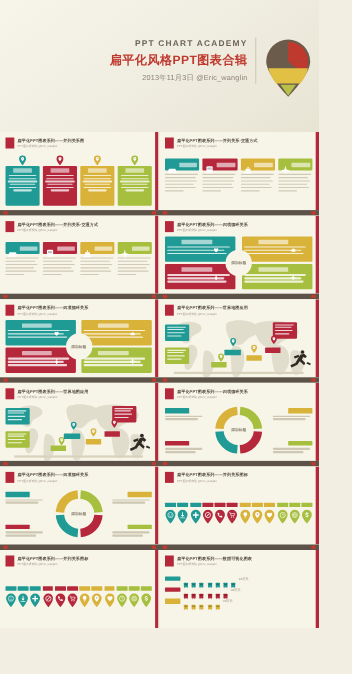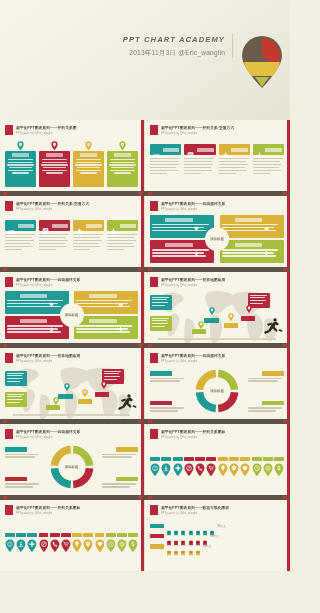--- a/index.html
+++ b/index.html
@@ -16,21 +16,21 @@
     position:relative; width:290px; height:120px;
     background: linear-gradient(145deg,#f7f5ea 0%,#efece0 55%,#e8e4d4 100%);
     overflow:hidden;
   }
   .cover-inner {
     position:absolute; right:6px; top:34px;
     display:flex; align-items:flex-start; gap:7px;
   }
   .cover-text { text-align:right; padding-right:7px; border-right:1px solid #cfc9b4; }
   .cv-t1 { font-size:13.5px; font-weight:bold; color:#5b5348; letter-spacing:.5px; line-height:1.15; }
-  .cv-t2 { font-size:7.6px; font-weight:bold; color:#6d6558; letter-spacing:1.1px; margin-top:1px;font-style:italic; }
+  .cv-t2 { font-size:7.6px; font-weight:bold; color:#6d6558; letter-spacing:1.1px; margin-top:1px; }
   .cv-t3 { font-size:11px; font-weight:bold; color:#c0392f; letter-spacing:.4px; margin-top:5px; line-height:1.2; }
   .cv-t4 { font-size:6.6px; color:#8b8274; margin-top:5px; letter-spacing:.2px; }
 
   .logo { position:relative; width:44px; height:56px; flex:0 0 44px; }
   .logo svg { width:44px; height:56px; display:block; }
 
   
   .grid { position:relative; width:290px; }
   .row { display:flex; width:290px; height:71px; }
   .thumb { position:relative; width:145px; height:71px; background:#f7f4e8; overflow:hidden; border-right:1px solid #e3dfcd; }
@@ -118,20 +118,21 @@
 </style>
 </head>
 <body>
 
 <div class="page">
 
   <div class="cover">
     <div class="cover-inner">
       <div class="cover-text">
         <div class="cv-t2">PPT CHART ACADEMY</div>
+        <div class="cv-t3">扁平化风格PPT图表合辑</div>
         <div class="cv-t4">2013年11月3日 @Eric_wanglin</div>
       </div>
       <div class="logo">
         <svg viewBox="0 0 44 56" xmlns="http://www.w3.org/2000/svg">
           <path d="M22 2 a20 20 0 0 1 20 20 c0 12-20 32-20 32 S2 34 2 22 A20 20 0 0 1 22 2 z" fill="#6b5b4b"></path>
           <path d="M22 22 L22 4 A18 18 0 0 1 40 22 z" fill="#c0392f"></path>
           <path d="M22 22 L40 22 A18 18 0 0 1 36 33 z" fill="#c0392f"></path>
           <path d="M4 28 h36 c-1 5-4 10-7 14 H11 c-3-4-6-9-7-14z" fill="#e2c044"></path>
           <path d="M15 43 h14 l-7 10 z" fill="#b9c04a"></path>
         </svg>

